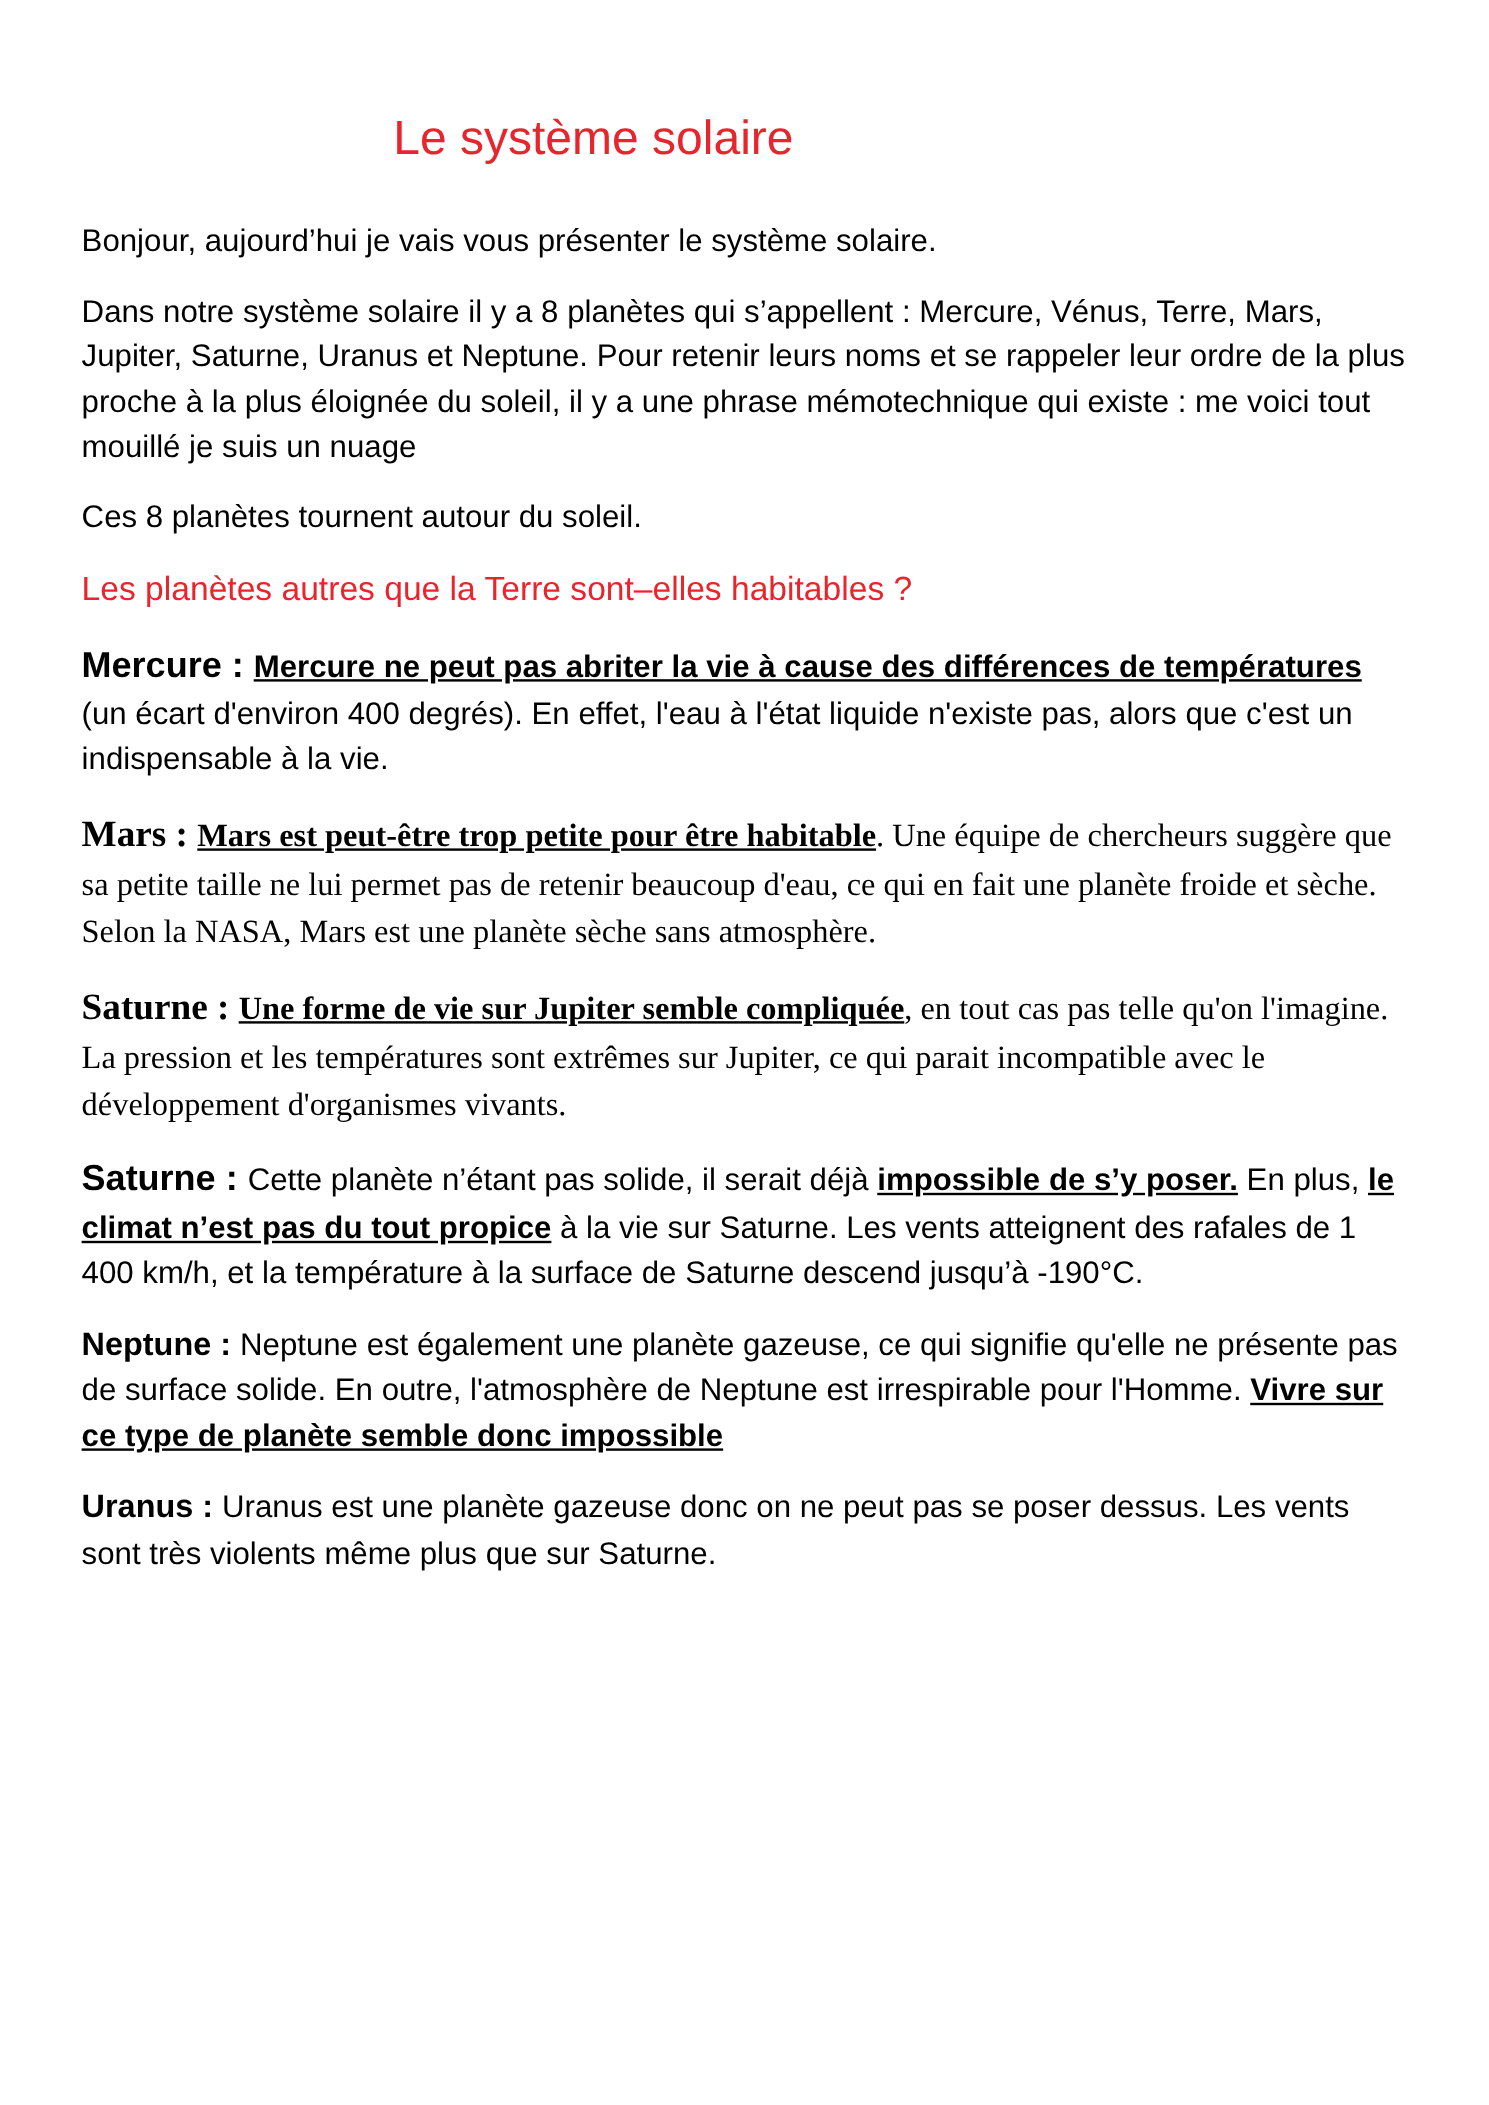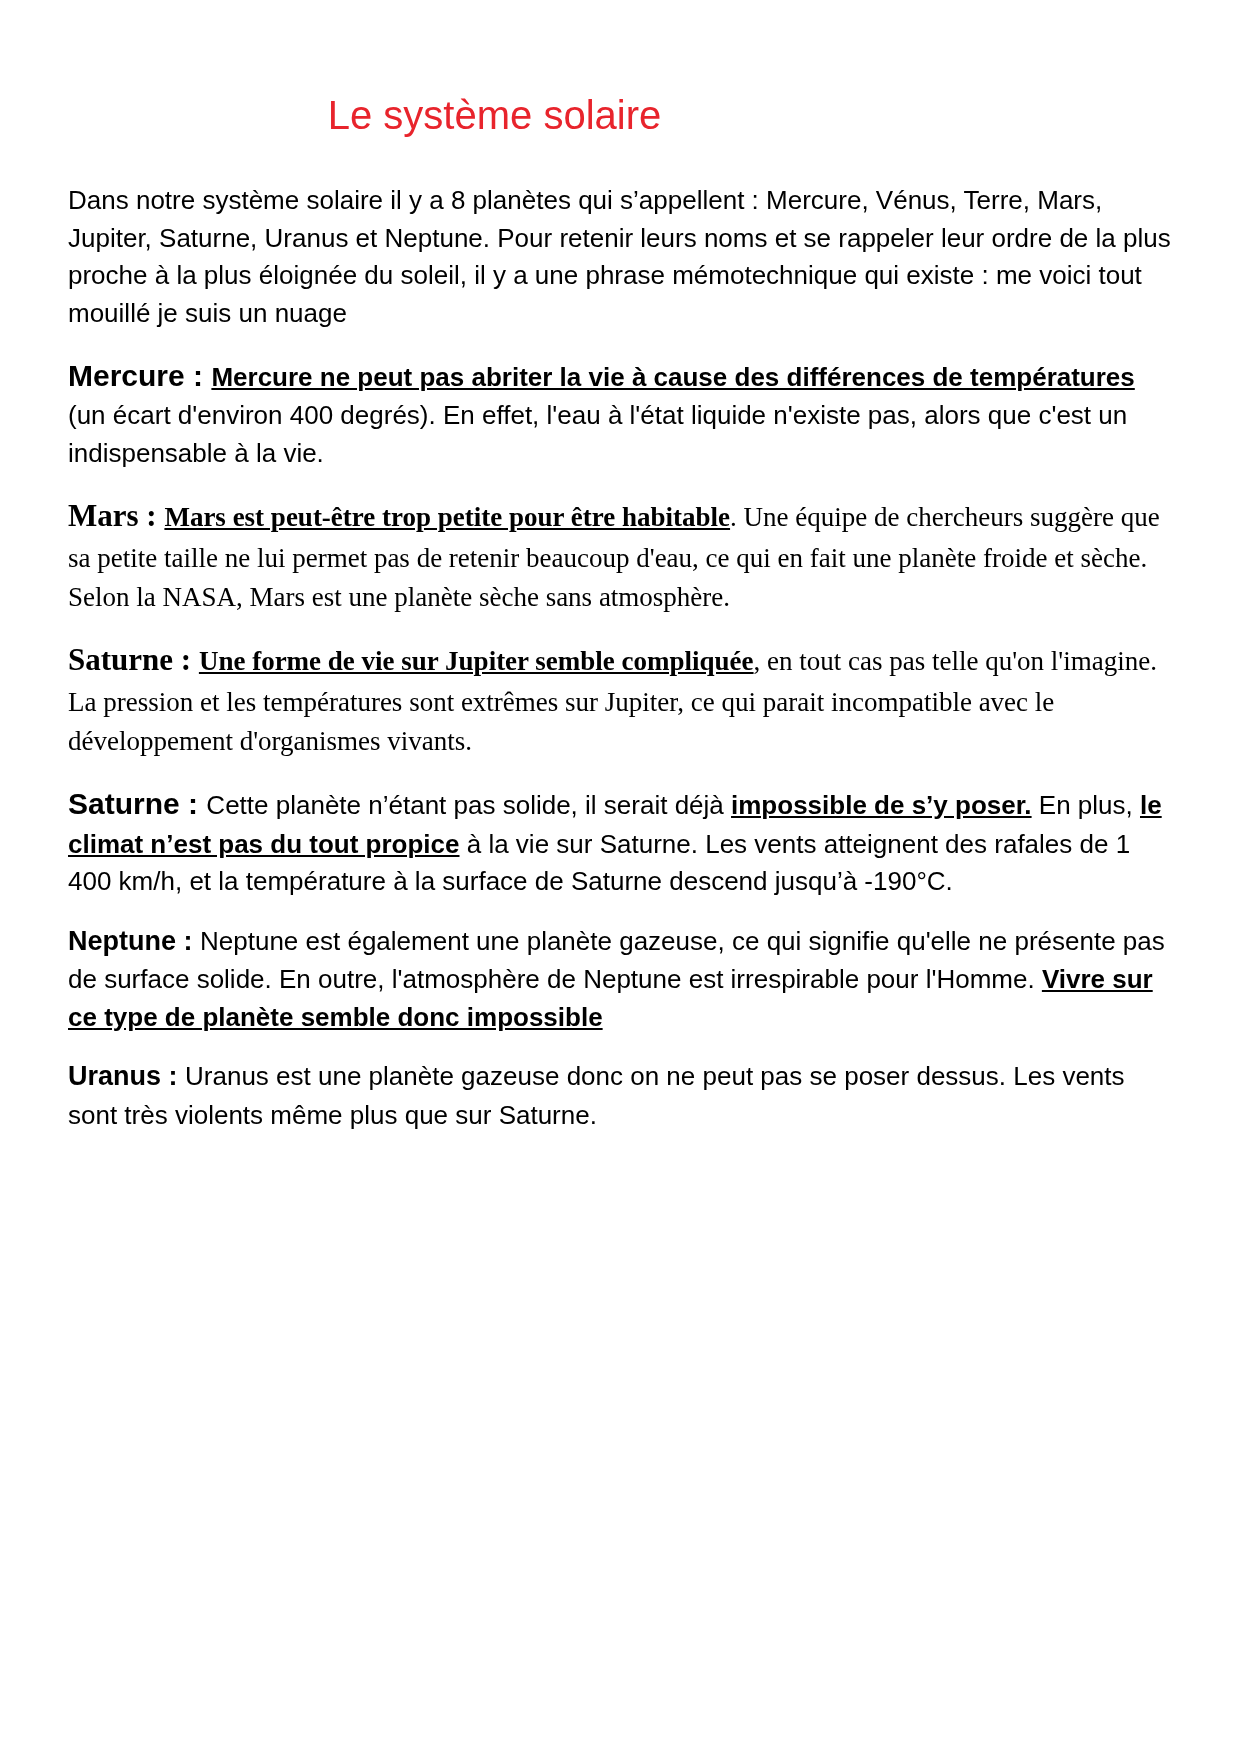--- a/index.html
+++ b/index.html
@@ -53,24 +53,27 @@
   }
   .serif .lead{font-family:"Liberation Serif",serif;font-size:31px;}
 </style>
 </head>
 <body>
 
 <div class="page">
 
   <h1 class="title">Le système solaire</h1>
 
+  <p class="para"><span>Bonjour, aujourd’hui je vais vous présenter le système solaire.</span></p>
 
   <p class="para"><span>Dans notre système solaire il y a 8 planètes qui s’appellent : Mercure, Vénus, Terre, Mars, Jupiter, Saturne, Uranus et Neptune. Pour retenir leurs noms et se rappeler leur ordre de la plus proche à la plus éloignée du soleil, il y a une phrase mémotechnique qui existe : me voici tout mouillé je suis un nuage</span></p>
 
+  <p class="para"><span>Ces 8 planètes tournent autour du soleil.</span></p>
 
+  <p class="para question">Les planètes autres que la Terre sont–elles habitables ?</p>
 
   <p class="para"><span class="lead">Mercure :  </span><span class="b">Mercure ne peut pas abriter la vie à cause des différences de températures</span><span> (un écart d'environ 400 degrés). En effet, l'eau à l'état liquide n'existe pas, alors que c'est un indispensable à la vie.</span></p>
 
 
   <p class="para serif"><span class="lead">Mars : </span><span class="b">Mars est peut-être trop petite pour être habitable</span><span>. Une équipe de chercheurs suggère que sa petite taille ne lui permet pas de retenir beaucoup d'eau, ce qui en fait une planète froide et sèche. Selon la NASA, Mars est une planète sèche sans atmosphère.</span></p>
 
   <p class="para serif"><span class="lead">Saturne : </span><span class="b">Une forme de vie sur Jupiter semble compliquée</span><span>, en tout cas pas telle qu'on l'imagine. La pression et les températures sont extrêmes sur Jupiter, ce qui parait incompatible avec le développement d'organismes vivants.</span></p>
 
   <p class="para"><span class="lead">Saturne : </span><span>Cette planète n’étant pas solide, il serait déjà </span><span class="b">impossible de s’y poser.</span><span> En plus, </span><span class="b">le climat n’est pas du tout propice</span><span> à la vie sur Saturne. Les vents atteignent des rafales de 1 400 km/h, et la température à la surface de Saturne descend jusqu’à -190°C.</span></p>
 

